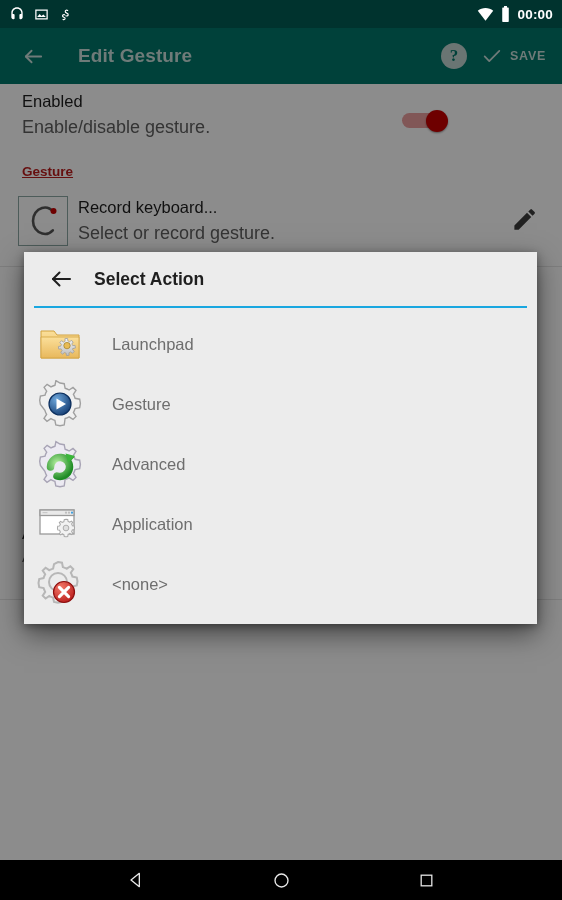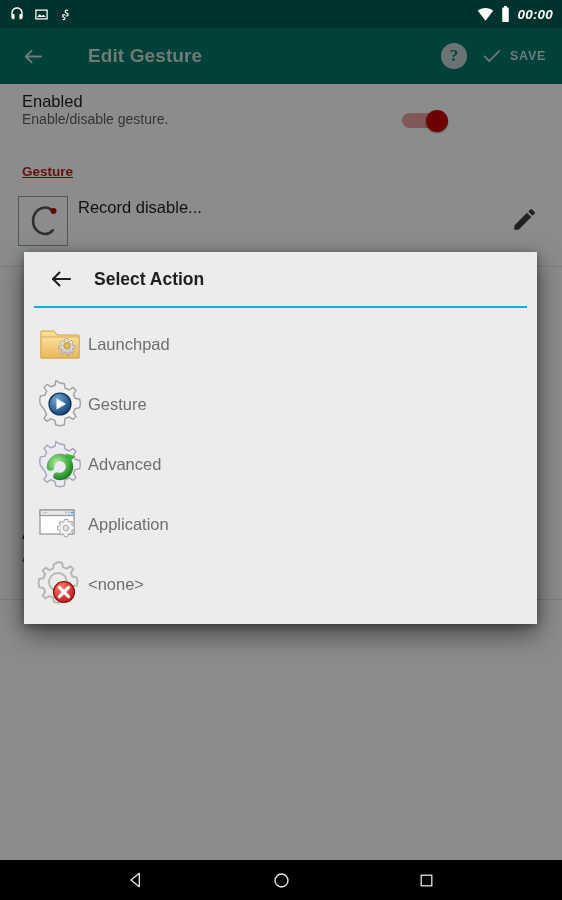--- a/index.html
+++ b/index.html
@@ -13,53 +13,53 @@
   }
 
   
   #status-bar{
     position:absolute; left:0; top:0; width:562px; height:28px;
     background:#00332e; display:flex; align-items:center;
     padding:0 9px; z-index:50;
   }
   .sb-left{ display:flex; align-items:center; gap:9px; }
   .sb-right{ margin-left:auto; display:flex; align-items:center; gap:7px; }
-  .sb-time{ color:#fff; font-size:13.5px; font-weight:bold; letter-spacing:.2px;font-style:italic; }
+  .sb-time{ color:#fff; font-size:13.5px; font-weight:bold; letter-spacing:.2px; }
   .sb-ico{ display:block; }
 
   
   #app-bar{
     position:absolute; left:0; top:28px; width:562px; height:56px;
     background:#00413a; display:flex; align-items:center; padding:0 16px;
     z-index:40;
   }
   #app-bar .back{ width:34px; height:34px; display:flex; align-items:center; justify-content:center; }
   #app-title{
-    color:#6f7b79; font-size:19px; font-weight:bold; margin-left:38px;
+    color:#6f7b79; font-size:19px; font-weight:bold; margin-left:28px;
     letter-spacing:.1px;
   }
   .ab-right{ margin-left:auto; display:flex; align-items:center; gap:14px; }
   #help-btn{
     width:26px;height:26px;border-radius:50%;background:#6a7573;
     display:flex;align-items:center;justify-content:center;
     color:#00413a;font-size:17px;font-weight:bold;font-family:"Liberation Serif",serif;
   }
   #save-btn{ display:flex; align-items:center; gap:7px; }
   #save-label{ color:#6f7b79; font-size:12.5px; font-weight:bold; letter-spacing:.7px; }
 
   
   #content{
     position:absolute; left:0; top:84px; width:562px; height:776px;
     background:#fafafa; z-index:10;
   }
   .row{ position:absolute; }
 
   #enabled-row{ left:0; top:8px; width:470px; height:62px; padding:0 22px; }
   .pri{ font-size:16.5px; color:#1d1d1d; }
-  .sec{ font-size:14px; color:#5d5d5d; margin-top:0; }
+  .sec{ font-size:18px; color:#5d5d5d; margin-top:6px; }
 
   #enabled-toggle{
     position:absolute; right:22px; top:18px; width:46px; height:22px;
   }
   .tg-track{
     position:absolute; left:0; top:3px; width:38px; height:15px;
     border-radius:8px; background:#e79b9b;
   }
   .tg-thumb{
     position:absolute; right:0; top:0; width:22px; height:22px;
@@ -98,21 +98,21 @@
   #dialog-header{ position:relative; height:54px; display:flex; align-items:center; padding:16px 22px; }
   #dialog-back{ width:30px;height:30px;display:flex;align-items:center;justify-content:center; }
   #dialog-title{ margin-left:18px; font-size:17.5px; font-weight:bold; color:#1f1f1f; }
   #dialog-rule{ position:absolute; left:10px; top:54px; width:493px; height:2px; background:#19a7e0; }
 
   #action-list{ position:absolute; left:0; top:62px; width:513px; }
   .action-item{
     position:relative; height:60px; display:flex; align-items:center; padding-left:12px;
   }
   .ai-icon{ width:48px; height:48px; position:relative; flex:0 0 48px; }
-  .ai-label{ margin-left:4px; font-size:16.5px; color:#6e6e6e; }
+  .ai-label{ margin-left:28px; font-size:16.5px; color:#6e6e6e; }
 
   
   #nav-bar{
     position:absolute; left:0; top:860px; width:562px; height:40px;
     background:#000; display:flex; align-items:center; justify-content:center;
     gap:115px; z-index:70;
   }
   .nav-btn{ width:30px;height:30px;display:flex;align-items:center;justify-content:center; }
 </style>
 </head>
@@ -178,21 +178,22 @@
   <div class="row" id="gesture-header">Gesture</div>
 
   <div class="row" id="record-row">
     <div id="gesture-thumb">
       <svg width="48" height="48" viewBox="0 0 48 48">
         <path d="M34 14.5C31 11 27 9.8 23 11c-5.5 1.6-9 7-9 13s3.8 11.2 9.3 12.6c3.8 1 7.8-.3 10.5-3.3" fill="none" stroke="#555" stroke-width="2.6" stroke-linecap="round"></path>
         <circle cx="34.5" cy="14" r="3" fill="#c40000"></circle>
       </svg>
     </div>
     <div id="record-texts">
-      <div class="pri">Record disable...</div>
+      <div class="pri">Record keyboard...</div>
+      <div class="sec">Select or record gesture.</div>
     </div>
     <div id="record-edit-icon">
       <svg width="30" height="30" viewBox="0 0 24 24" fill="#3c3c3c">
         <path d="M3.5 17.1V20.5h3.4L17 10.4l-3.4-3.4L3.5 17.1zM19.7 7.7c.35-.35.35-.92 0-1.27l-2.13-2.13a.9.9 0 0 0-1.27 0l-1.66 1.66 3.4 3.4 1.66-1.66z"></path>
       </svg>
     </div>
   </div>
 
   <div class="divider" style="top:182px"></div>
 

